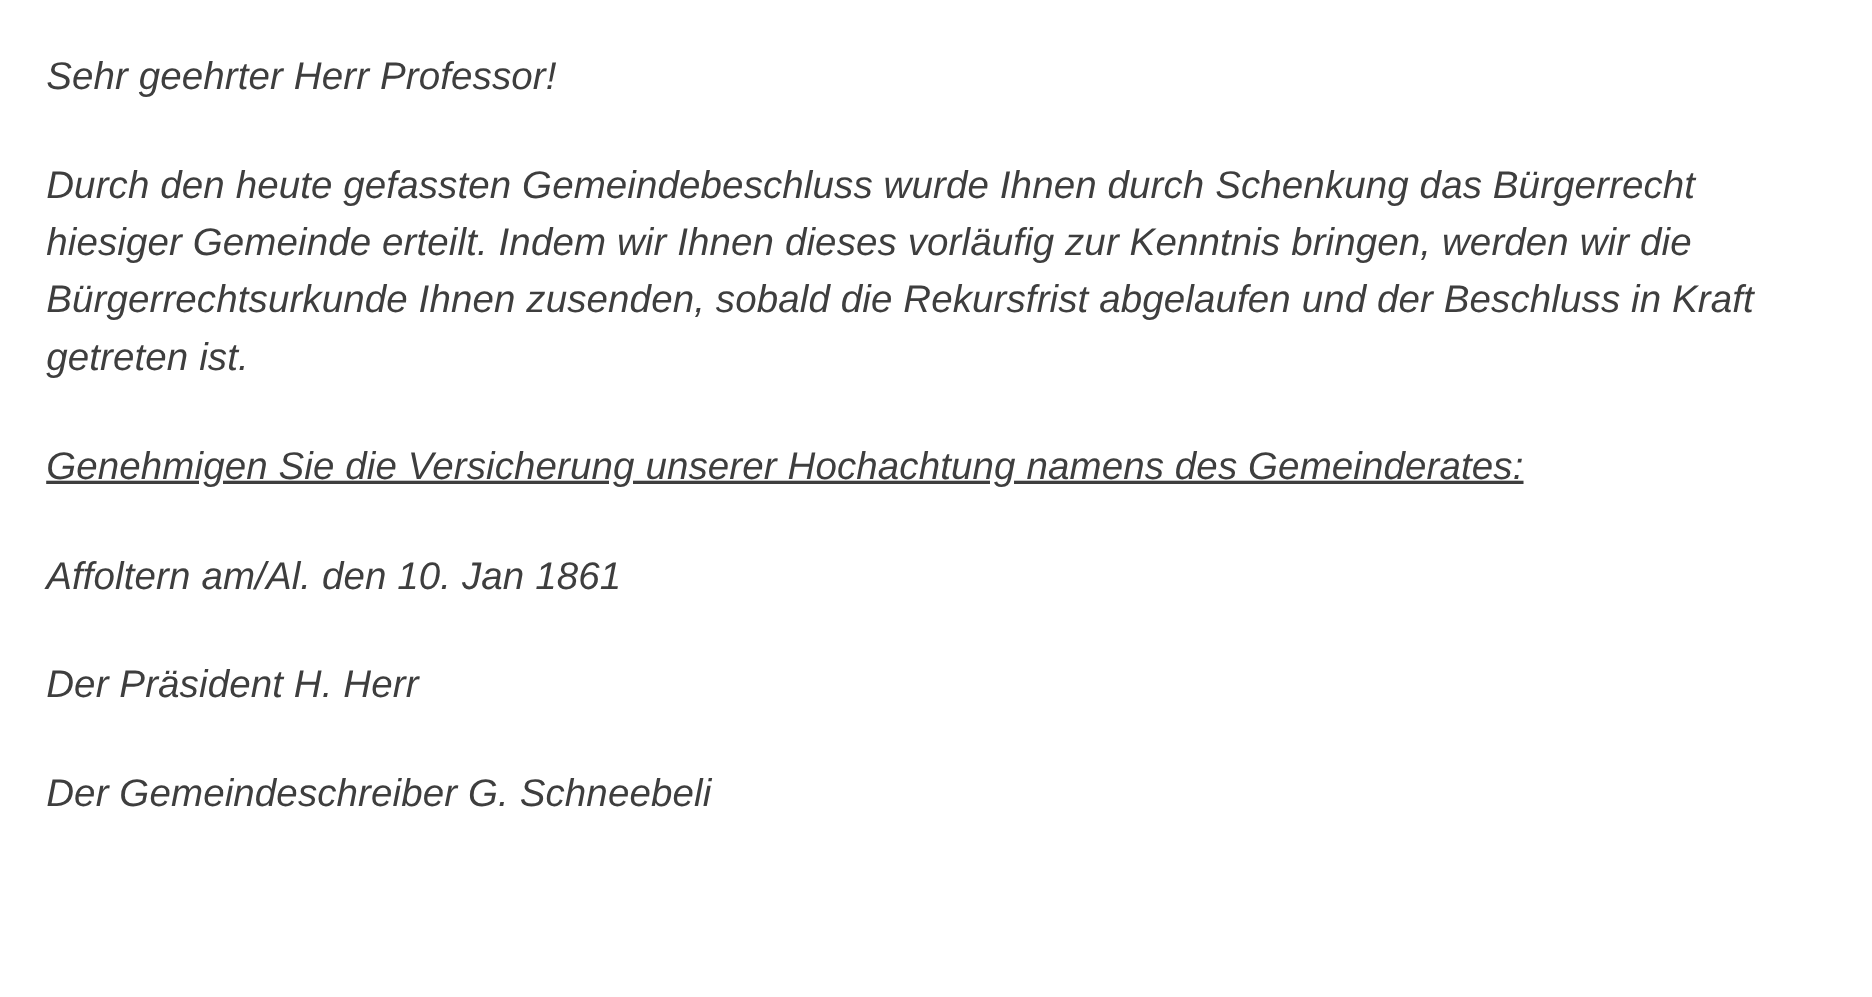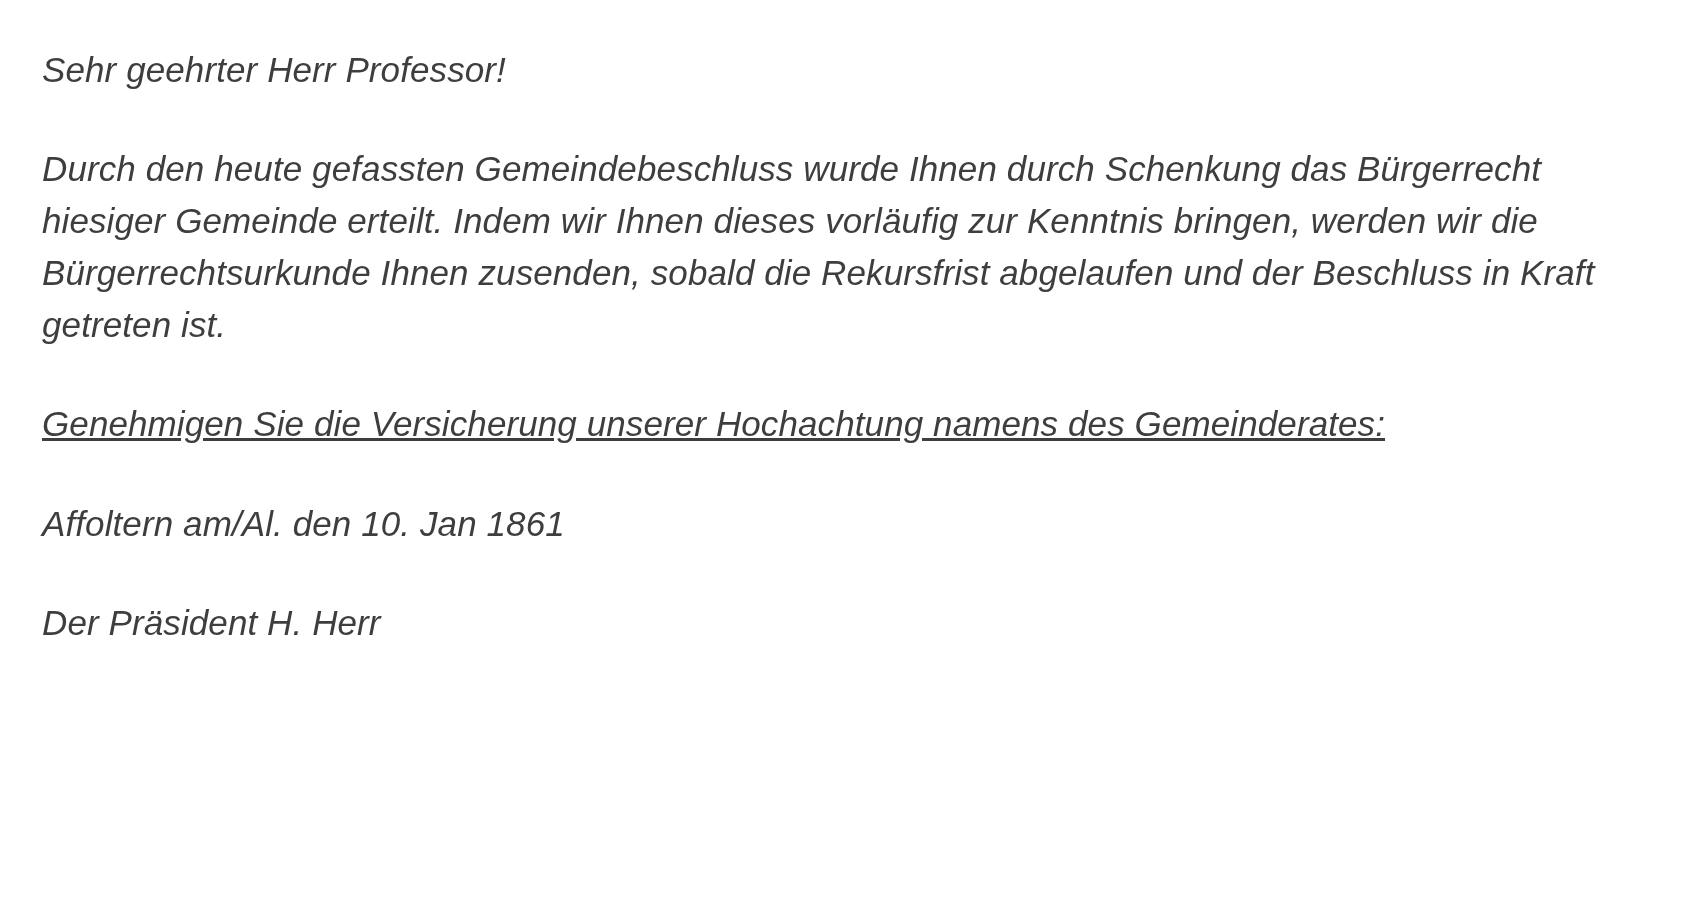--- a/index.html
+++ b/index.html
@@ -45,14 +45,15 @@
 </head>
 <body>
 
 <div class="page">
   <div class="letter">
     <p class="para">Sehr geehrter Herr Professor!</p>
     <p class="para body-block">Durch den heute gefassten Gemeindebeschluss wurde Ihnen durch Schenkung das Bürgerrecht hiesiger Gemeinde erteilt. Indem wir Ihnen dieses vorläufig zur Kenntnis bringen, werden wir die Bürgerrechtsurkunde Ihnen zusenden, sobald die Rekursfrist abgelaufen und der Beschluss in Kraft getreten ist.</p>
     <p class="para tight">Genehmigen Sie die Versicherung unserer Hochachtung namens des Gemeinderates:</p>
     <p class="para">Affoltern am/Al. den 10. Jan 1861</p>
     <p class="para">Der Präsident H. Herr</p>
+    <p class="para">Der Gemeindeschreiber G. Schneebeli</p>
   </div>
 </div>
 
 </body></html>

